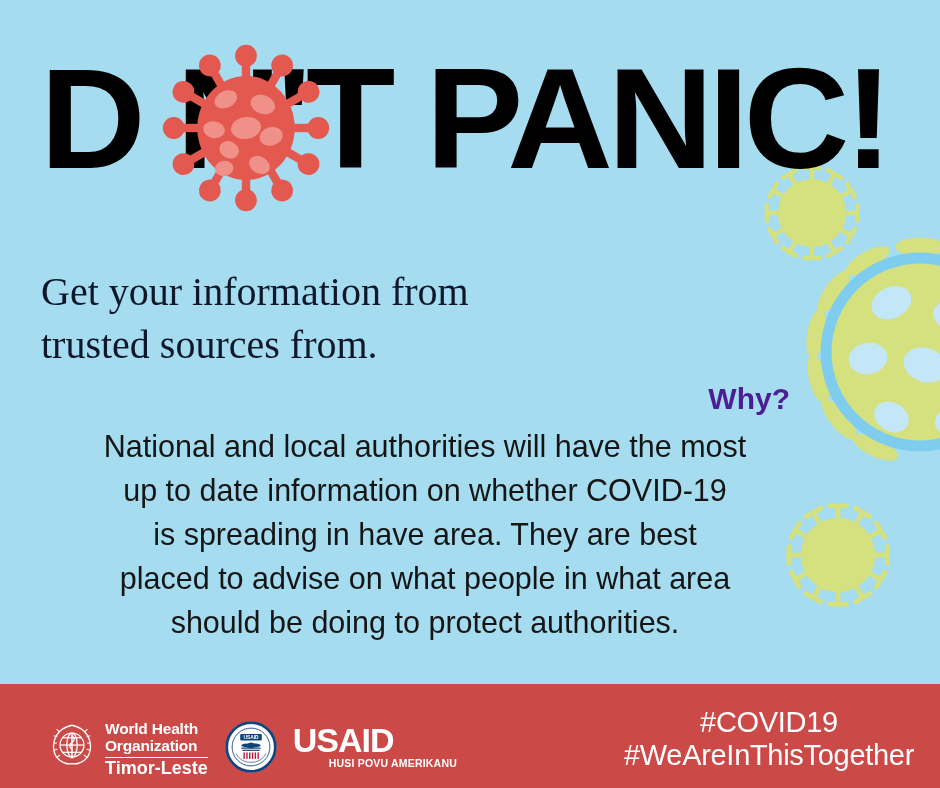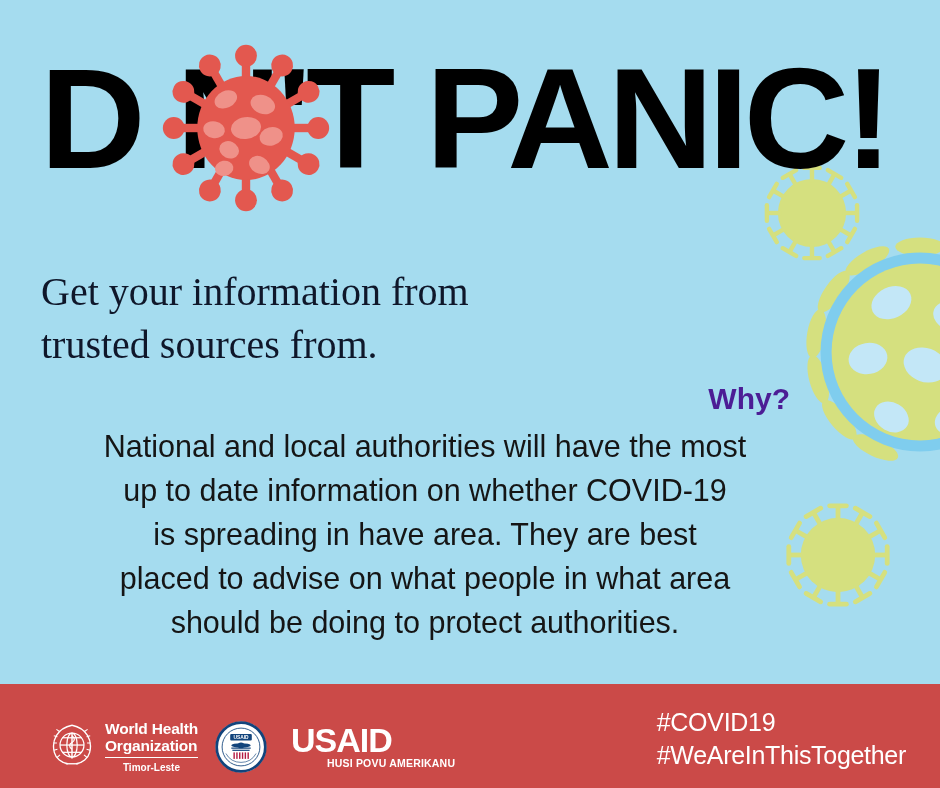--- a/index.html
+++ b/index.html
@@ -70,40 +70,40 @@
   .who-logo{display:flex;align-items:flex-start;gap:7px;}
   .who-text{padding-top:2px;}
   .who-line{
     color:#ffffff;font-family:"Liberation Sans",sans-serif;
     font-weight:bold;font-size:15.5px;line-height:17px;letter-spacing:-.2px;
     white-space:pre;
   }
   .who-rule{height:1.4px;background:#ffffff;margin:3px 0 3px 0;width:100%;}
   .who-country{
     color:#ffffff;font-family:"Liberation Sans",sans-serif;
-    font-weight:bold;font-size:10px;line-height:14px;text-align:center;
+    font-weight:bold;font-size:18px;line-height:14px;text-align:center;
     white-space:pre;
   }
-  .usaid-logo{display:flex;align-items:center;gap:23px;}
+  .usaid-logo{display:flex;align-items:center;gap:15px;}
   .usaid-text{display:flex;flex-direction:column;}
   .usaid-word{
     color:#ffffff;font-family:"Liberation Sans",sans-serif;
     font-weight:bold;font-size:34px;line-height:34px;letter-spacing:-1px;
     white-space:pre;
   }
   .usaid-tag{
     color:#ffffff;font-family:"Liberation Sans",sans-serif;
     font-weight:bold;font-size:10.5px;line-height:13px;letter-spacing:.2px;
     white-space:pre;
     padding-left:36px;
   }
   .hashtags{
-    position:absolute;right:34px;top:22px;text-align:left;
+    position:absolute;right:26px;top:22px;text-align:center;
     color:#ffffff;font-family:"Liberation Sans",sans-serif;
-    font-size:25px;line-height:33px;letter-spacing:-.3px;
+    font-size:29px;line-height:33px;letter-spacing:-.3px;
   }
   .hashtags div{white-space:pre;}
 </style>
 </head>
 <body>
 
 <div id="poster">
 
   <div class="virus-layer">
 

